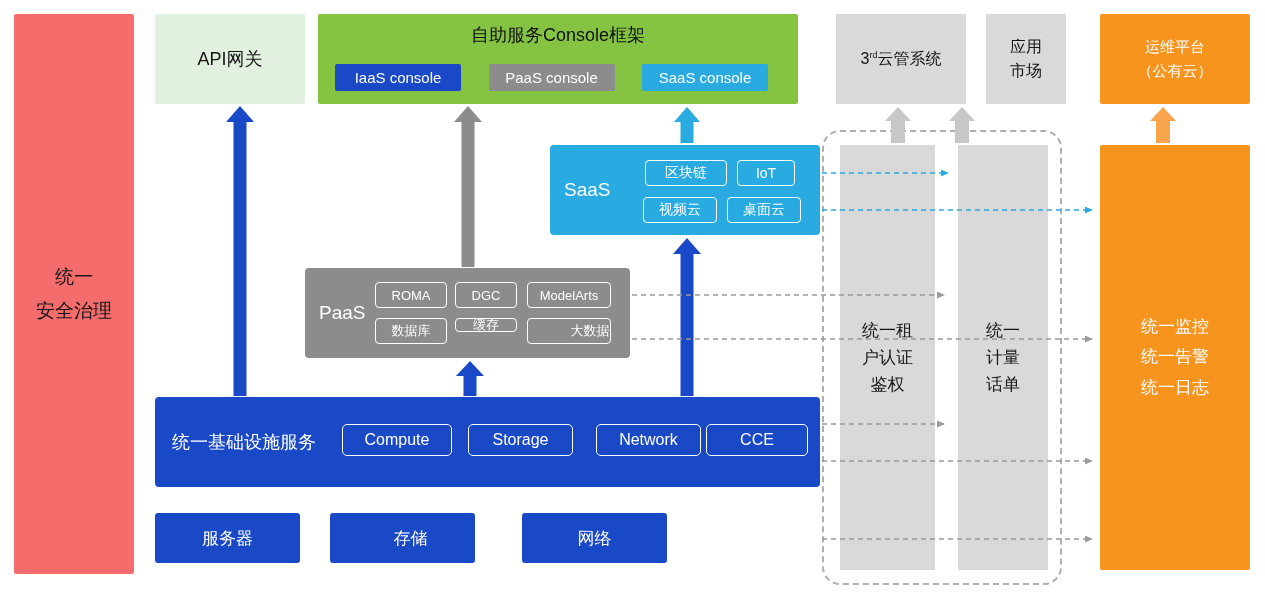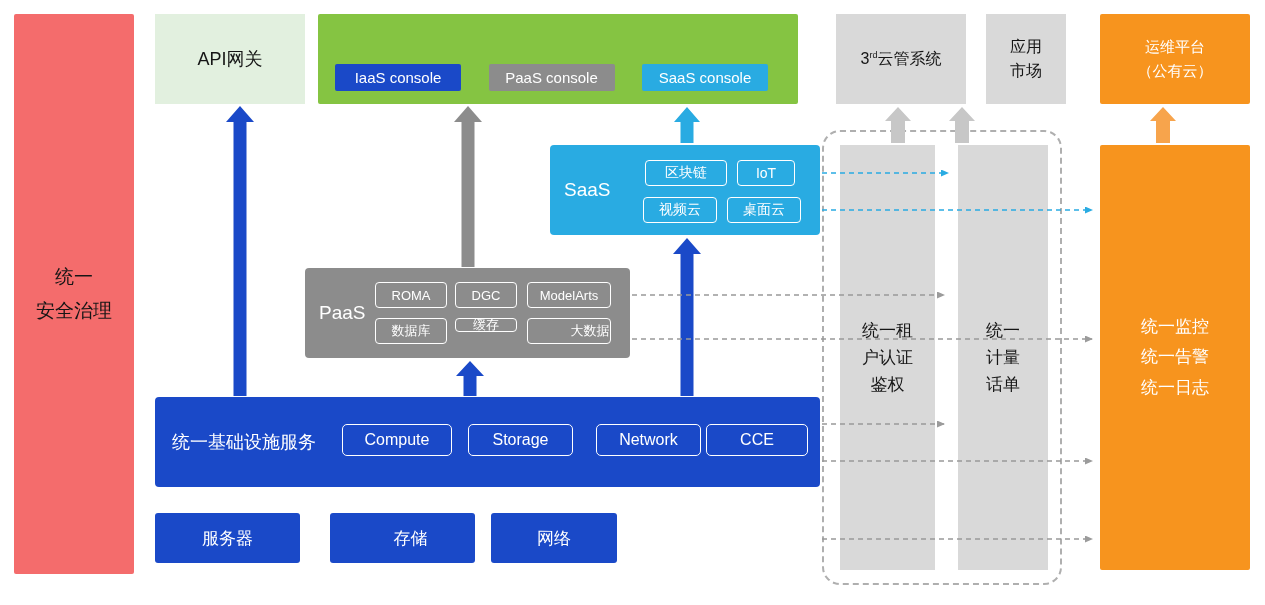--- a/index.html
+++ b/index.html
@@ -54,20 +54,21 @@
   <div class="abs center" id="security-bar">
     <span class="pre">统一
 安全治理</span>
   </div>
 
   <div class="abs center" id="api-gateway">
     <span>API网关</span>
   </div>
 
   <div class="abs" id="console-frame">
+    <div id="console-title">自助服务Console框架</div>
     <div id="console-row">
       <div class="console-chip chip-blue">IaaS console</div>
       <div class="console-chip chip-gray">PaaS console</div>
       <div class="console-chip chip-cyan">SaaS console</div>
     </div>
   </div>
 
   <div class="abs center" id="third-cloud">
     <span><span>3</span><sup>rd</sup><span>云管系统</span></span>
   </div>
@@ -103,21 +104,21 @@
   <div class="abs" id="iaas-box">
     <span id="iaas-label">统一基础设施服务</span>
     <div class="wchip lg" style="left:187px;top:27px;width:110px;height:32px;">Compute</div>
     <div class="wchip lg" style="left:313px;top:27px;width:105px;height:32px;">Storage</div>
     <div class="wchip lg" style="left:441px;top:27px;width:105px;height:32px;">Network</div>
     <div class="wchip lg" style="left:551px;top:27px;width:102px;height:32px;">CCE</div>
   </div>
 
   <div class="abs center hw" style="left:155px;width:145px;">服务器</div>
   <div class="abs center hw" style="left:330px;width:145px;padding-left:16px;">存储</div>
-  <div class="abs center hw" style="left:491px;width:126px;font-family:Liberation Mono, monospace;">网络</div>
+  <div class="abs center hw" style="left:522px;width:145px;font-family:Liberation Mono, monospace;">网络</div>
 
   <div class="abs" id="dashed-frame"></div>
   <div class="abs center" id="auth-bar">
     <span class="pre">统一租
 户认证
 鉴权</span>
   </div>
   <div class="abs center" id="metering-bar">
     <span class="pre">统一
 计量

